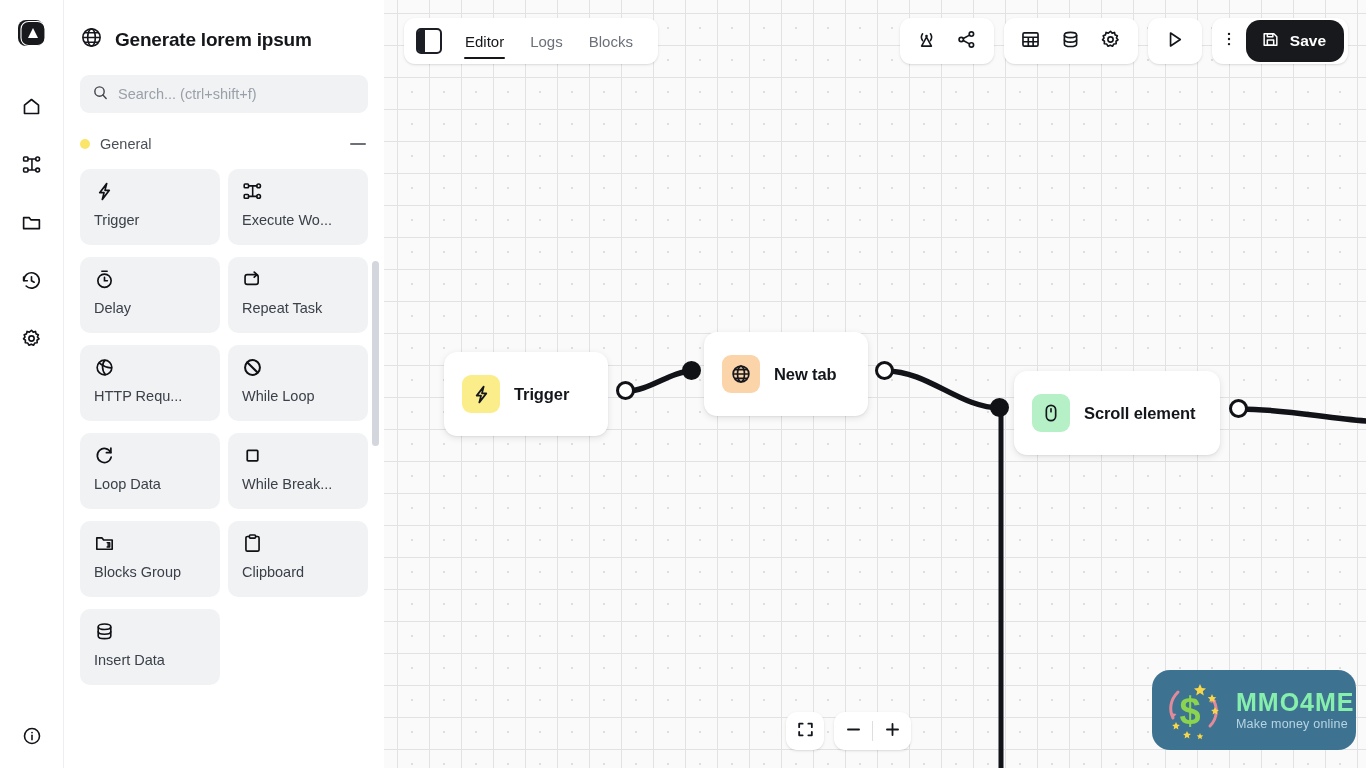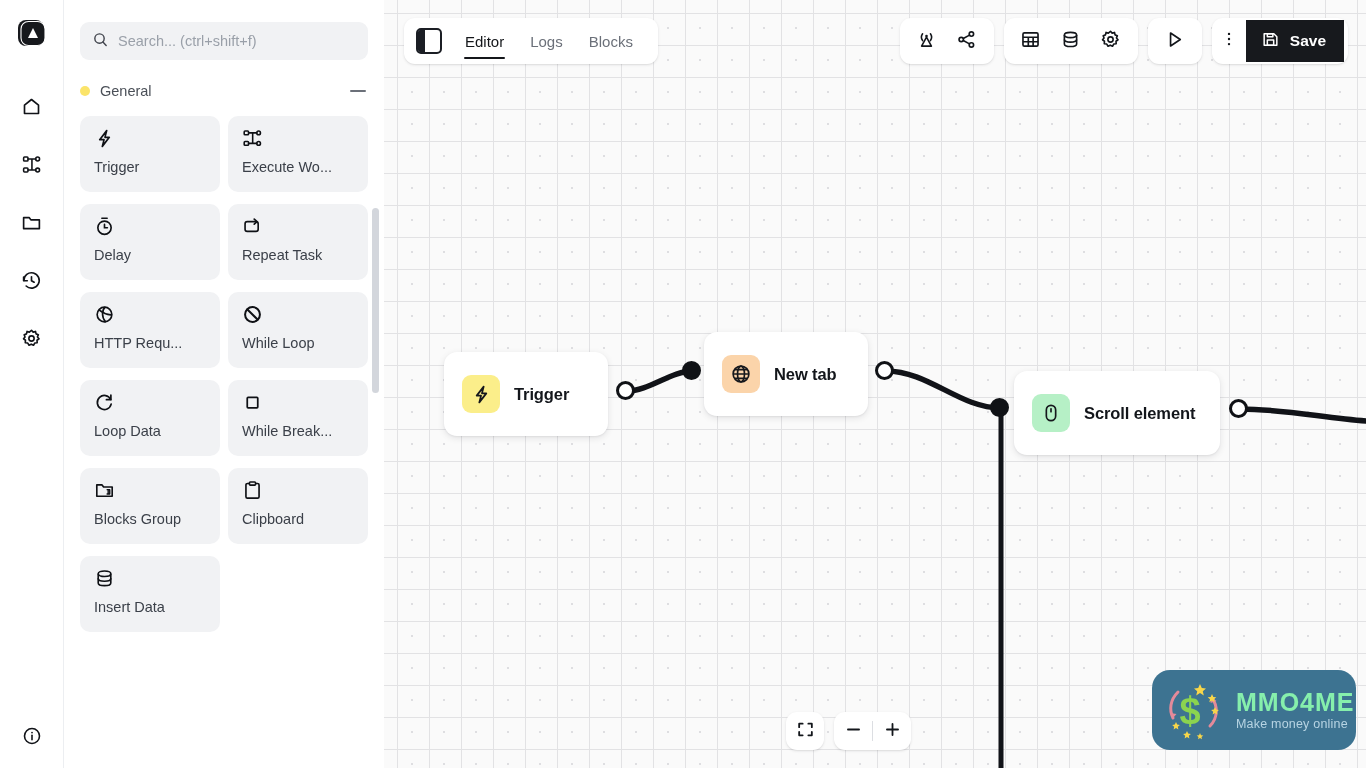--- a/index.html
+++ b/index.html
@@ -145,21 +145,21 @@
   }
 
   .tb-right { right: 18px; gap: 10px; }
   .tb-right .tb-pill { height: 46px; padding: 0 8px; gap: 2px; }
   .ic-btn {
     width: 38px; height: 38px; border-radius: 8px;
     display: flex; align-items: center; justify-content: center;
     cursor: pointer; color: #13161b;
   }
   .save-btn {
-    background: #17191d; color: #fff; height: 42px; border-radius: 0;
+    background: #17191d; color: #fff; height: 42px; border-radius: 14px;
     display: flex; align-items: center; gap: 10px; padding: 0 18px 0 15px;
     font-size: 15.5px; font-weight: 600; cursor: pointer; margin-left: 2px;
   }
   .menu-pill { padding-left: 4px !important; padding-right: 4px !important; }
 
   
   .zoom-ctl { position: absolute; left: 402px; bottom: 18px; display: flex; gap: 10px; z-index: 20; }
   .zoom-ctl .tb-pill { height: 38px; }
   .zc-btn {
     width: 38px; height: 38px; display: flex; align-items: center; justify-content: center;
@@ -266,20 +266,30 @@
             <circle cx="12" cy="12" r="9"></circle>
             <path d="M12 11 V16.5"></path>
             <circle cx="12" cy="7.8" r="1.05" fill="currentColor" stroke="none"></circle>
           </svg>
         </span>
       </div>
     </div>
   </div>
 
   <div class="sidebar">
+    <div class="sb-header">
+      <span>
+        <svg width="23" height="23" viewBox="0 0 24 24" fill="none" stroke="#15171c" stroke-width="1.7">
+          <circle cx="12" cy="12" r="9"></circle>
+          <ellipse cx="12" cy="12" rx="4" ry="9"></ellipse>
+          <path d="M3.2 12 H20.8 M4.6 7 H19.4 M4.6 17 H19.4"></path>
+        </svg>
+      </span>
+      <div class="sb-title">Generate lorem ipsum</div>
+    </div>
 
     <div class="sb-search">
       <span>
         <svg width="17" height="17" viewBox="0 0 24 24" fill="none" stroke="#40444c" stroke-width="2" stroke-linecap="round">
           <circle cx="10.6" cy="10.6" r="6.6"></circle>
           <path d="M15.4 15.6 L20 20.4"></path>
         </svg>
       </span>
       <input type="text" placeholder="Search... (ctrl+shift+f)" style="">
     </div>

